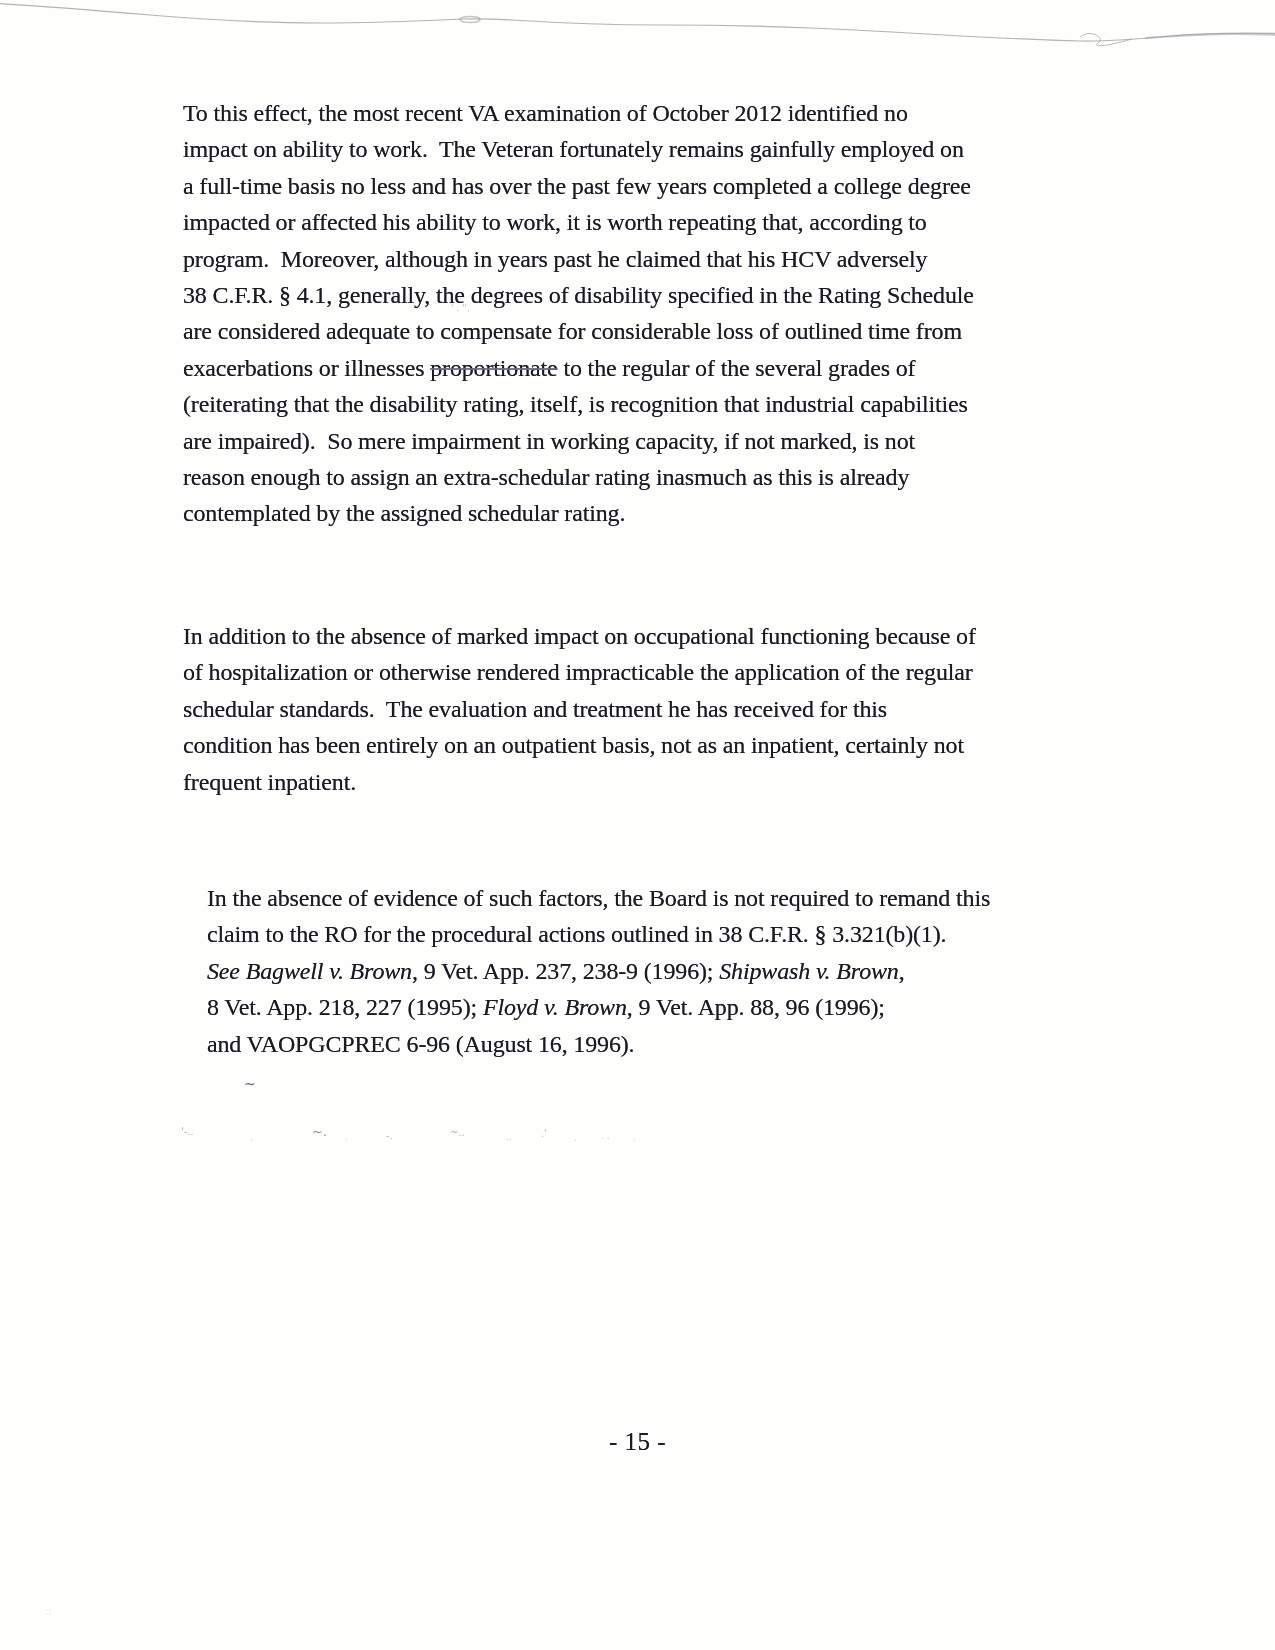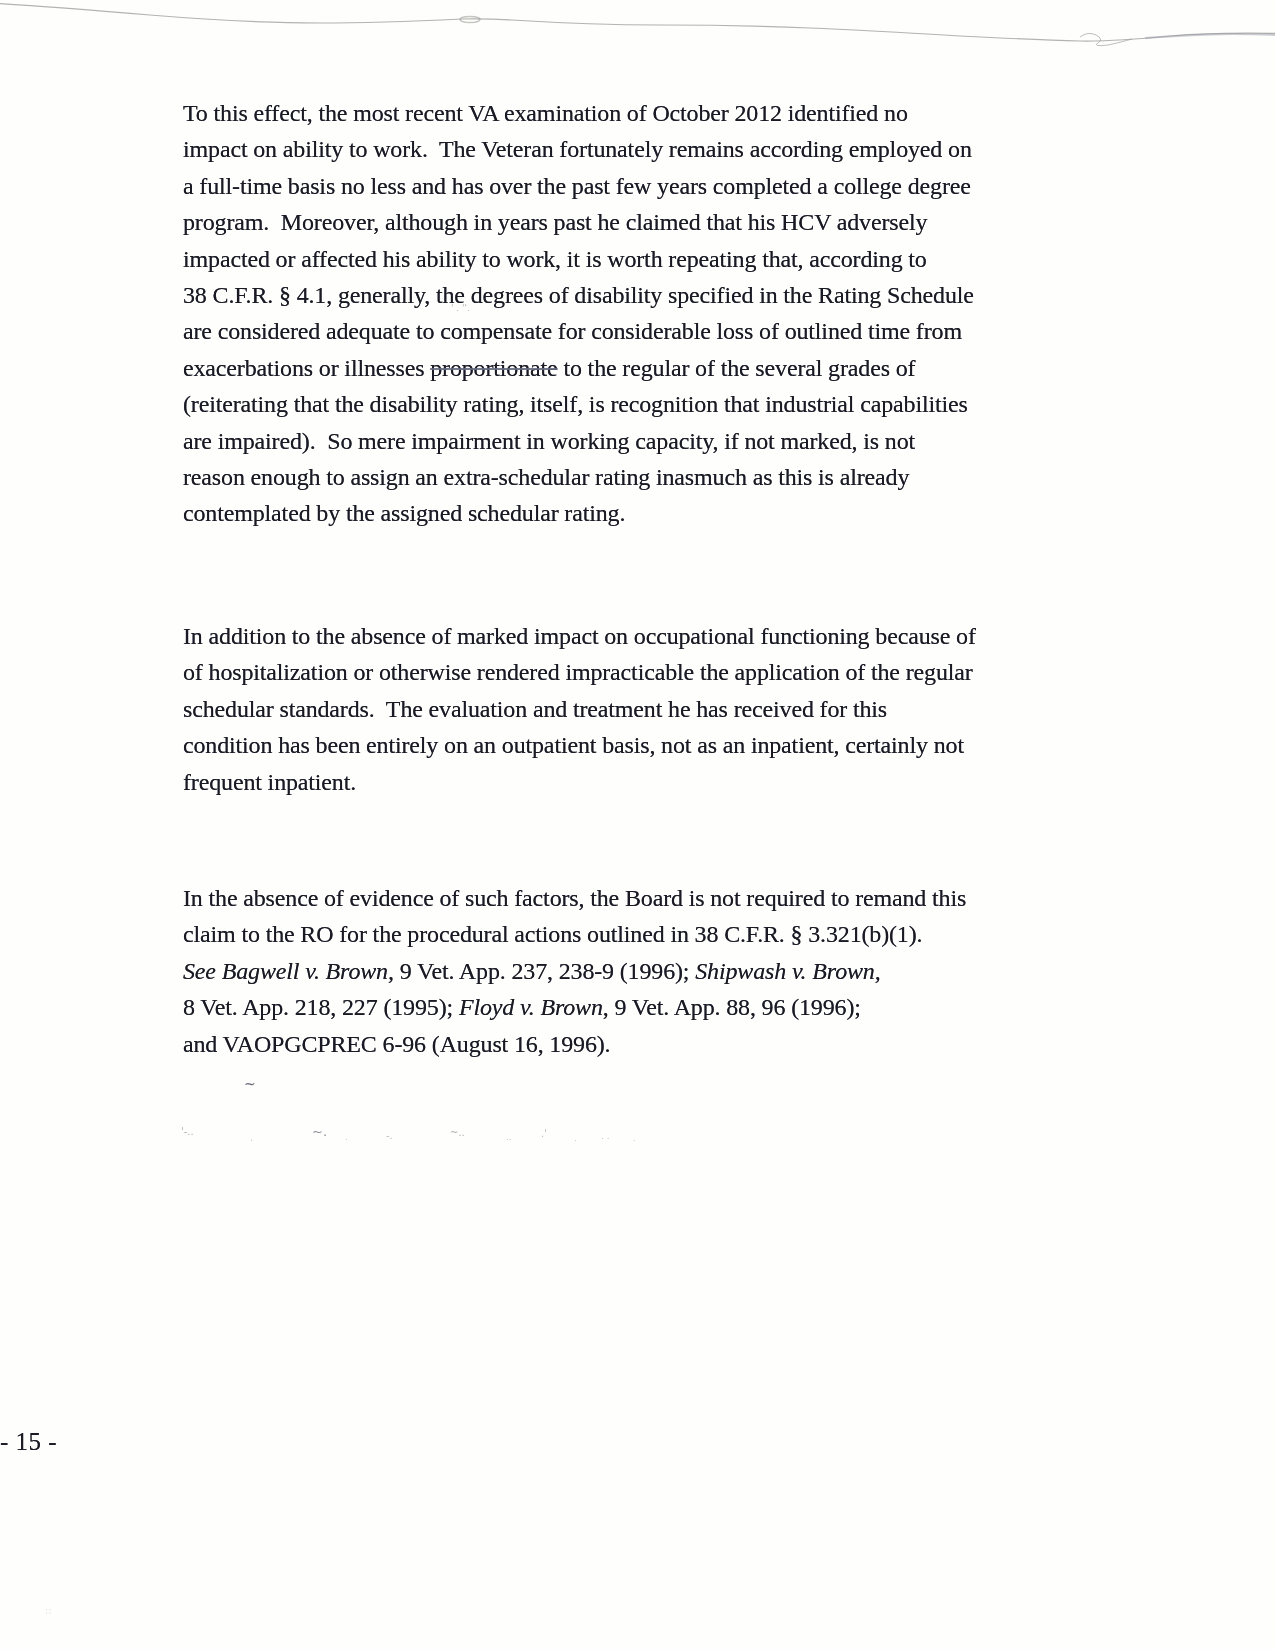--- a/index.html
+++ b/index.html
@@ -39,20 +39,21 @@
   .strike {
     text-decoration: line-through;
     text-decoration-color: rgba(150,156,180,0.55);
     text-decoration-thickness: 1.5px;
   }
   .pagenum {
     position: absolute;
     top: 1428px;
     left: 0;
     width: 1275px;
+    text-align: center;
     font-size: 25px;
     letter-spacing: 0.5px;
     text-shadow: 0 0 0.6px rgba(26,26,46,0.75);
   }
   .mark {
     position: absolute;
     font-family: "DejaVu Sans", sans-serif;
     color: #8f8f9c;
     white-space: pre;
     pointer-events: none;
@@ -69,40 +70,40 @@
              C 860,30 910,33 960,36 C 1000,38 1040,40 1080,41 C 1110,41.5 1140,39 1170,36
              C 1200,33.5 1235,32.5 1278,33.5" fill="none" stroke="#a6a6a2" stroke-width="1.2" opacity="0.85"></path>
     <ellipse cx="470" cy="19.5" rx="10" ry="3" fill="none" stroke="#8b8b88" stroke-width="1.4" opacity="0.5"></ellipse>
     <path d="M 1080,37 q 8,-6 16,-2 q 8,4 2,8 q -6,4 10,2 q 14,-3 24,-6" fill="none" stroke="#9b9ba0" stroke-width="1" opacity="0.65"></path>
     <path d="M 1145,38 C 1175,36 1205,34 1235,34 C 1255,34 1268,34.5 1280,35" fill="none" stroke="#959aa8" stroke-width="2.2" opacity="0.5"></path>
   </svg>
 
   <main id="doc" class="doc">
       <div class="para" style="top: 95px;">
         <div class="line"><span>To this effect, the most recent VA examination of October 2012 identified no</span></div>
-        <div class="line"><span>impact on ability to work.  The Veteran fortunately remains according employed on</span></div>
+        <div class="line"><span>impact on ability to work.  The Veteran fortunately remains gainfully employed on</span></div>
         <div class="line"><span>a full-time basis no less and has over the past few years completed a college degree</span></div>
+        <div class="line"><span>impacted or affected his ability to work, it is worth repeating that, according to</span></div>
         <div class="line"><span>program.  Moreover, although in years past he claimed that his HCV adversely</span></div>
-        <div class="line"><span>impacted or affected his ability to work, it is worth repeating that, according to</span></div>
         <div class="line"><span>38 C.F.R. § 4.1, generally, the degrees of disability specified in the Rating Schedule</span></div>
         <div class="line"><span>are considered adequate to compensate for considerable loss of outlined time from</span></div>
         <div class="line"><span>exacerbations or illnesses </span><span class="strike">proportionate</span><span> to the regular of the several grades of</span></div>
         <div class="line"><span>(reiterating that the disability rating, itself, is recognition that industrial capabilities</span></div>
         <div class="line"><span>are impaired).  So mere impairment in working capacity, if not marked, is not</span></div>
         <div class="line"><span>reason enough to assign an extra-schedular rating inasmuch as this is already</span></div>
         <div class="line"><span>contemplated by the assigned schedular rating.</span></div>
       </div>
       <div class="para" style="top: 618px;">
         <div class="line"><span>In addition to the absence of marked impact on occupational functioning because of</span></div>
         <div class="line"><span>of hospitalization or otherwise rendered impracticable the application of the regular</span></div>
         <div class="line"><span>schedular standards.  The evaluation and treatment he has received for this</span></div>
         <div class="line"><span>condition has been entirely on an outpatient basis, not as an inpatient, certainly not</span></div>
         <div class="line"><span>frequent inpatient.</span></div>
       </div>
-      <div class="para" style="top: 880px;">
+      <div class="para" style="top: 880px; margin-left: 24px;">
         <div class="line"><span>In the absence of evidence of such factors, the Board is not required to remand this</span></div>
         <div class="line"><span>claim to the RO for the procedural actions outlined in 38 C.F.R. § 3.321(b)(1).</span></div>
         <div class="line"><span class="it">See Bagwell v. Brown,</span><span> 9 Vet. App. 237, 238-9 (1996); </span><span class="it">Shipwash v. Brown,</span></div>
         <div class="line"><span>8 Vet. App. 218, 227 (1995); </span><span class="it">Floyd v. Brown</span><span>, 9 Vet. App. 88, 96 (1996);</span></div>
         <div class="line"><span>and VAOPGCPREC 6-96 (August 16, 1996).</span></div>
       </div>
     </main>
 
   <div class="pagenum">- 15 -</div>
 

